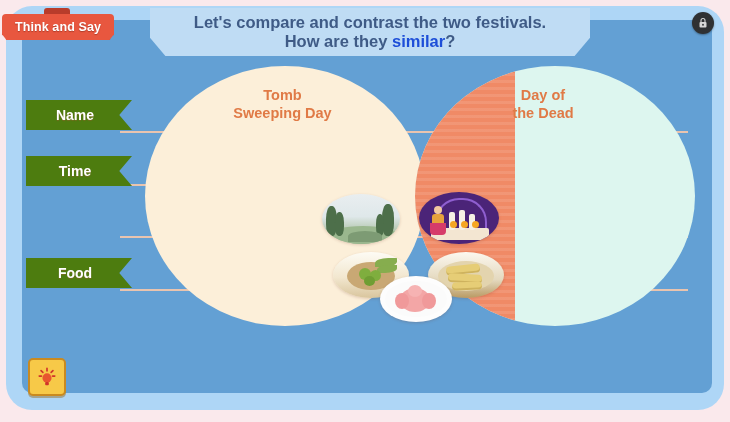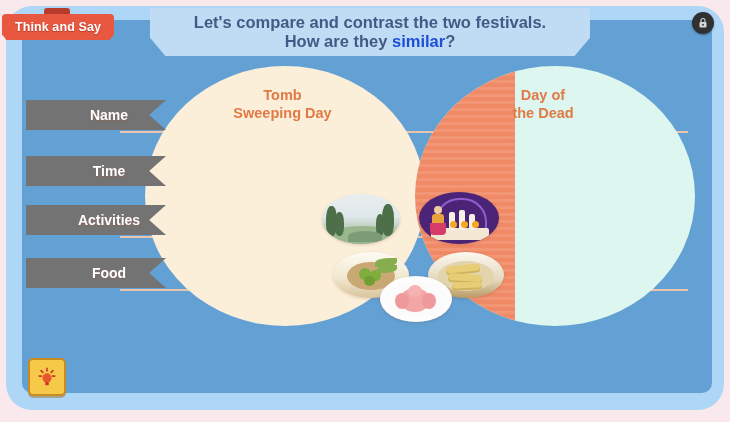--- a/index.html
+++ b/index.html
@@ -61,25 +61,24 @@
 
   
   .rowline{
     position:absolute;left:120px;width:568px;height:2px;
     background:#f0c6ad;opacity:.95;
   }
 
   
   .cat{
     position:absolute;left:26px;width:106px;height:30px;
-    background:#737373;
+    background:#4d7c0f;
     clip-path:polygon(0 0,100% 0,88% 50%,100% 100%,0 100%);
     display:flex;align-items:center;justify-content:center;
     box-shadow:0 2px 0 rgba(190,100,60,.35);
-    padding-left:34px;
   }
   .cat span{
     color:#fff;font-size:14px;font-weight:bold;
     text-shadow:0 1px 1px rgba(170,85,50,.45);
     padding-right:8px;
   }
 
   
   .venn-left,.venn-right{
     position:absolute;top:66px;width:280px;height:260px;border-radius:50%;
@@ -246,23 +245,20 @@
     <div class="br-bun" style="left:42px;top:17px;width:14px;height:16px;background:#f0999a;"></div>
     <div class="br-bun" style="left:28px;top:9px;width:14px;height:12px;background:#f6b3b3;"></div>
   </div>
 
   <div class="cat" style="top:100px;">
     <span>Name</span>
   </div>
   <div class="cat" style="top:156px;">
     <span>Time</span>
   </div>
-  <div class="cat" style="top:205px;">
-    <span>Activities</span>
-  </div>
   <div class="cat" style="top:258px;">
     <span>Food</span>
   </div>
 
   <div class="header-banner">
     <div class="line">Let's compare and contrast the two festivals.</div>
     <div class="line"><span>How are they </span><span class="hl-similar">similar</span><span>?</span></div>
   </div>
 
   <div class="tab-wrap">

